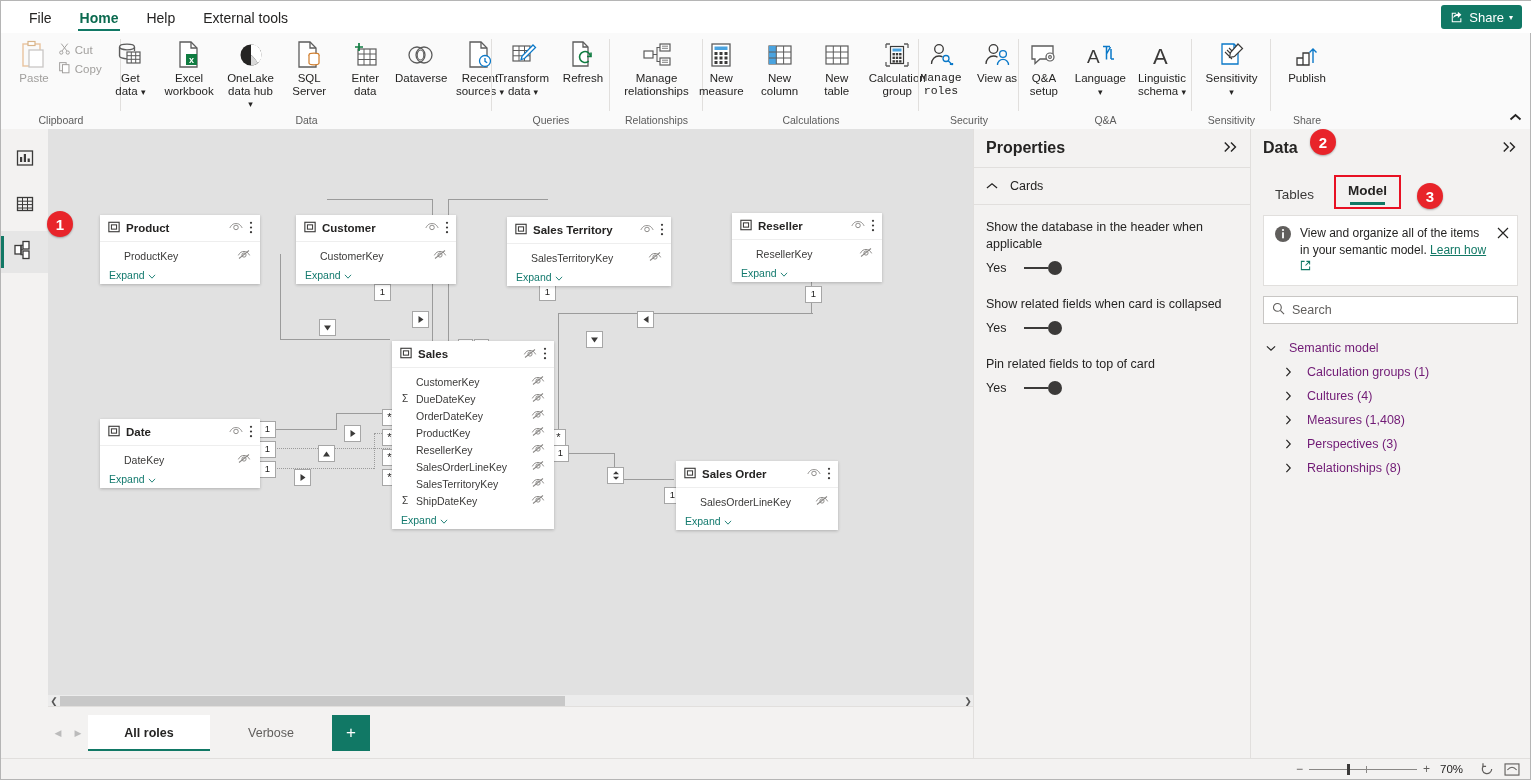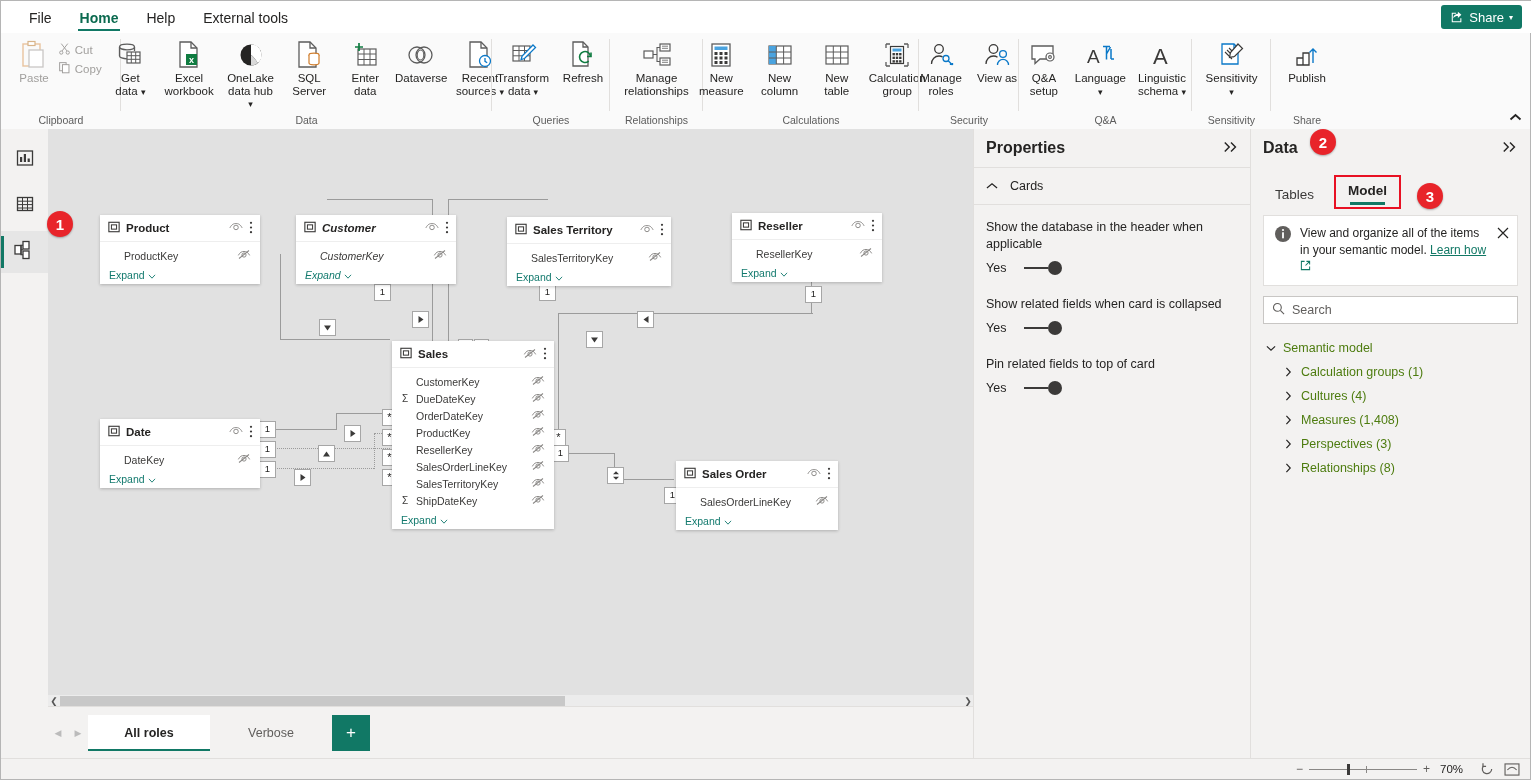--- a/index.html
+++ b/index.html
@@ -111,21 +111,21 @@
   .dptab.sel{font-weight:bold;color:#252423;}
   .dptab.sel .und{position:absolute;left:14px;right:14px;bottom:2px;height:3px;background:#117865;}
   .dptab.hl{border:2px solid #e81123;padding:6px 12px 9px 12px;}
   .infobox{margin:6px 12px 0 12px;background:#ffffff;border:1px solid #e1dfdd;display:flex;gap:8px;padding:9px 8px 9px 10px;}
   .infobox .txt{flex:1;font-size:12px;line-height:17px;color:#252423;}
   .ilink{color:#117865;text-decoration:underline;}
   .searchbox{margin:10px 12px 0 12px;height:26px;background:#fff;border:1px solid #c8c6c4;display:flex;align-items:center;
              gap:7px;padding:0 8px;}
   .searchbox .ph{font-size:12.5px;color:#605e5c;}
   .tree{margin-top:12px;}
-  .trow{display:flex;align-items:center;height:24px;font-size:12.5px;color:#4d7c0f;cursor:pointer;gap:7px;}
+  .trow{display:flex;align-items:center;height:24px;font-size:12.5px;color:#701a75;cursor:pointer;gap:13px;}
   .trow.l0{padding-left:14px;}
   .trow.l1{padding-left:32px;}
   .tw{width:11px;display:flex;align-items:center;justify-content:center;}
 
   
   .status{position:absolute;left:0;right:0;bottom:0;height:20px;background:#f3f2f1;border-top:1px solid #e1dfdd;
           display:flex;align-items:center;justify-content:flex-end;padding-right:10px;gap:10px;}
   .zsl{display:flex;align-items:center;gap:6px;}
   .zsl .sign{font-size:12px;color:#605e5c;cursor:pointer;}
   .track{position:relative;width:108px;height:10px;display:flex;align-items:center;}
@@ -397,21 +397,21 @@
       <div class="ritems">
         <div class="bigbtn">
           <div class="ic">
             <svg width="28" height="28" viewBox="0 0 28 28">
                 <circle cx="12" cy="8" r="4.3" fill="none" stroke="#3b3a39" stroke-width="1.3"></circle>
                 <path d="M4.5 23c0-4.7 3.4-8 7.5-8 1.3 0 2.5.3 3.5.9" fill="none" stroke="#3b3a39" stroke-width="1.3"></path>
                 <circle cx="19" cy="17.5" r="3" fill="none" stroke="#0a78c8" stroke-width="1.3"></circle>
                 <path d="M21.2 19.7l4.3 4.3M23.5 22v2M25.5 22v2" stroke="#0a78c8" stroke-width="1.3" fill="none"></path>
               </svg>
           </div>
-          <div class="tx" style="max-width:50px;">Manage roles</div>
+          <div class="tx" style="max-width:50px;font-family:Liberation Mono, monospace;">Manage roles</div>
         </div>
         <div class="bigbtn">
           <div class="ic">
             <svg width="28" height="28" viewBox="0 0 28 28">
                 <circle cx="10.5" cy="8" r="4.3" fill="none" stroke="#3b3a39" stroke-width="1.3"></circle>
                 <path d="M3 23c0-4.7 3.4-8 7.5-8 1.5 0 2.9.4 4 1.2" fill="none" stroke="#3b3a39" stroke-width="1.3"></path>
                 <circle cx="20" cy="13" r="3.4" fill="none" stroke="#0a78c8" stroke-width="1.3"></circle>
                 <path d="M14.5 24c0-3.2 2.4-5.6 5.5-5.6s5.5 2.4 5.5 5.6" fill="none" stroke="#0a78c8" stroke-width="1.3"></path>
               </svg>
           </div>
@@ -652,21 +652,21 @@
         <div class="texpand">
           <span>Expand</span>
           <span>
             <svg width="8" height="5" viewBox="0 0 9 6">
                 <path d="M.8 1l3.7 4 3.7-4" fill="none" stroke="#137a6e" stroke-width="1.1"></path>
               </svg>
           </span>
         </div>
       </div>
 
-      <div class="tcard" style="left:248px;top:86px;width:160px;font-style:italic;">
+      <div class="tcard" style="left:248px;top:86px;width:160px;">
         <div class="thead">
           <span>
             <svg width="12" height="12" viewBox="0 0 14 14">
                 <rect x="1" y="1.5" width="12" height="11" fill="none" stroke="#3b3a39" stroke-width="1.3"></rect>
                 <rect x="4" y="4.5" width="6" height="5" fill="none" stroke="#3b3a39" stroke-width="1.2"></rect>
               </svg>
           </span>
           <span class="tname">Customer</span>
           <span>
             <svg width="14" height="10" viewBox="0 0 16 11">

